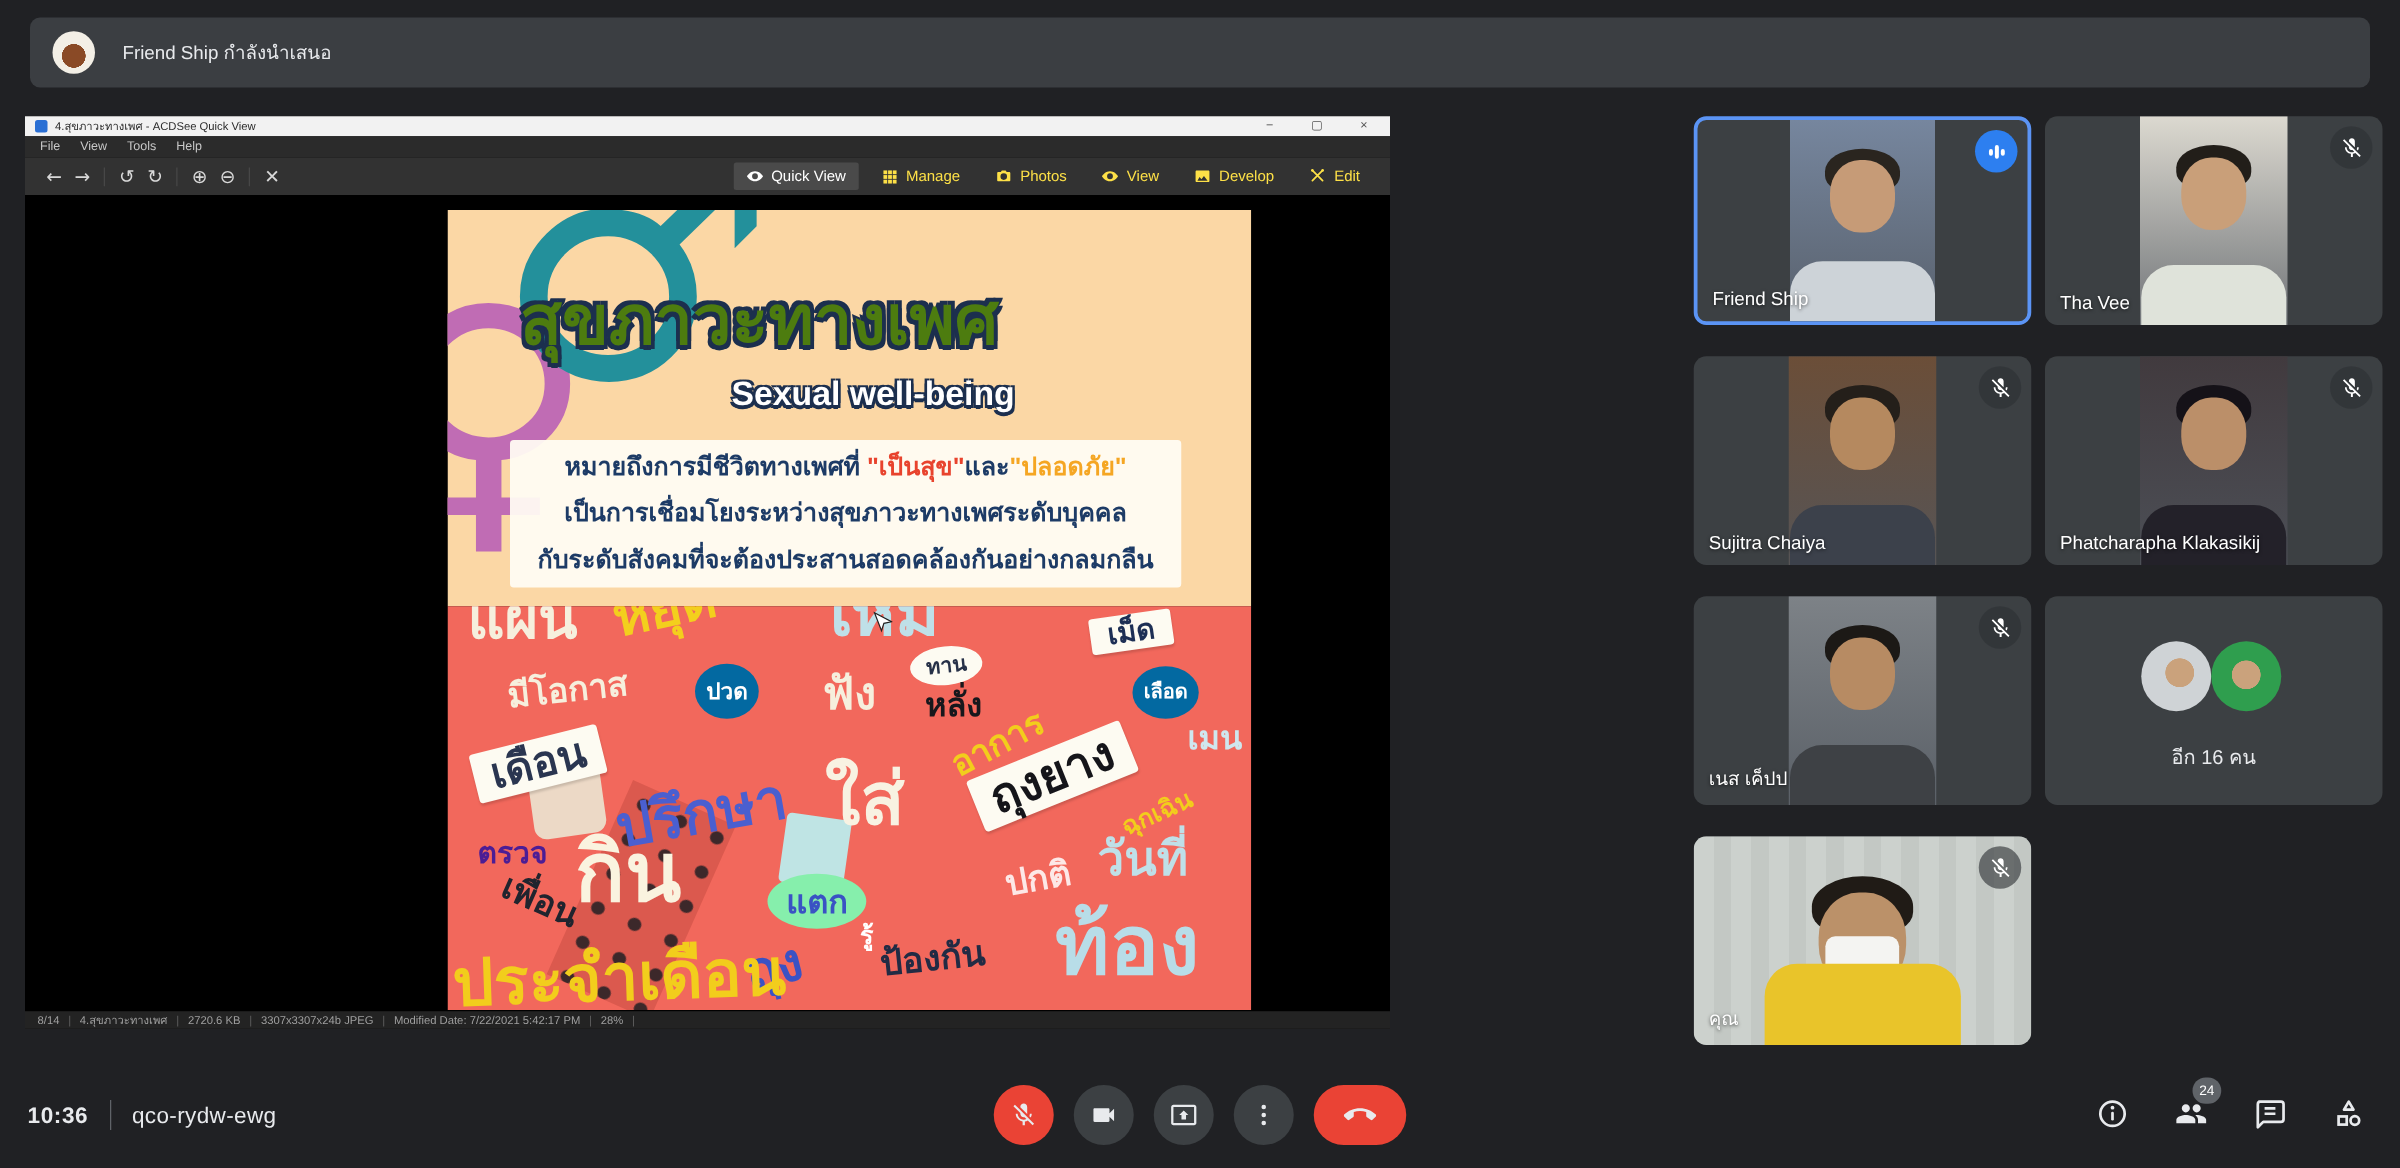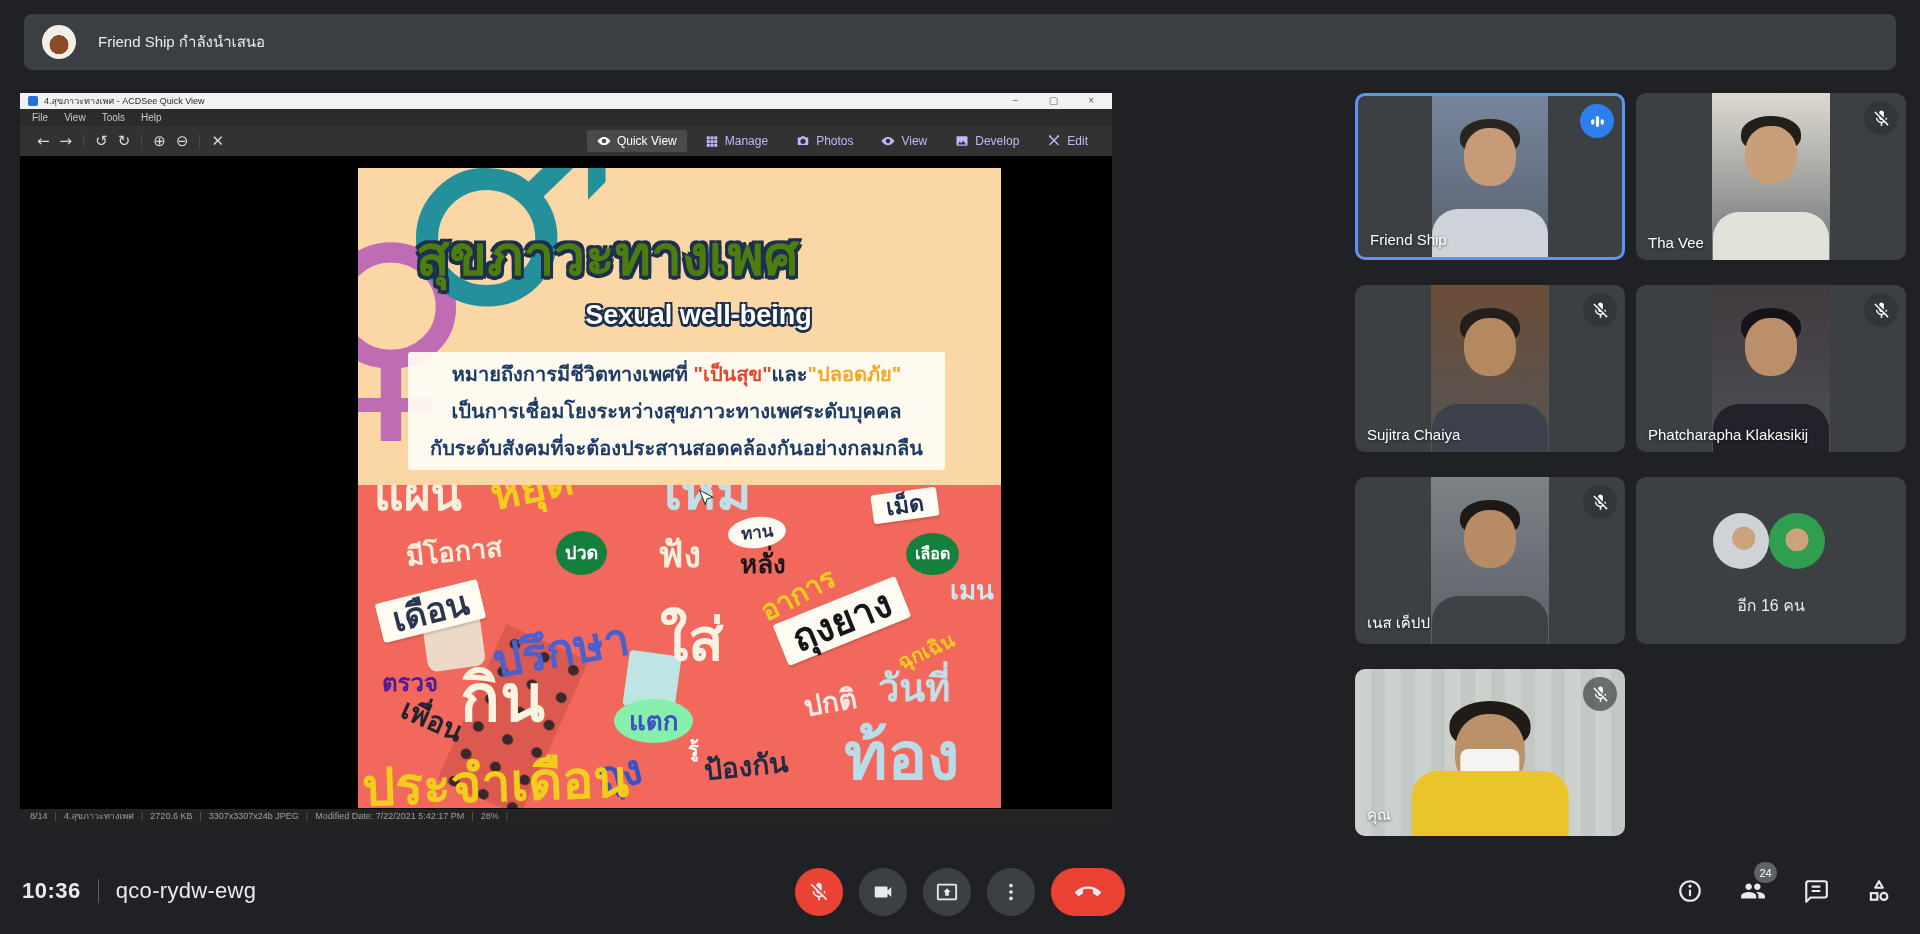--- a/index.html
+++ b/index.html
@@ -20,21 +20,21 @@
   .wtitle{font-size:9px;color:#2a2a2a;flex:1;white-space:nowrap;overflow:hidden;}
   .winbtns{display:flex;gap:30px;padding-right:10px;color:#555;font-size:10px;line-height:1;}
   .menubar{height:17px;background:#2b2b2b;display:flex;align-items:center;padding-left:4px;}
   .menu-item{font-size:10px;color:#c8c8c8;padding:0 8px;}
   .toolbar{height:30px;background:#323232;display:flex;align-items:center;}
   .navtools{display:flex;align-items:center;padding-left:6px;}
   .toolgrp{display:flex;align-items:center;padding:0 6px;border-right:1px solid #474747;}
   .toolgrp:last-child{border-right:none;}
   .tool{color:#d8d8d8;font-size:15px;padding:0 5px;font-family:"DejaVu Sans",sans-serif;line-height:1;}
   .modetabs{margin-left:auto;display:flex;align-items:center;gap:8px;padding-right:14px;}
-  .mtab{display:flex;align-items:center;gap:6px;color:#c4b5fd;font-size:12px;padding:4px 10px;border-radius:2px;}
+  .mtab{display:flex;align-items:center;gap:6px;color:#fde047;font-size:12px;padding:4px 10px;border-radius:2px;}
   .mtab.active{background:#4a4a4a;color:#fff;}
   .mtab svg{width:14px;height:14px;fill:currentColor;}
   .viewer{position:absolute;left:0;top:63px;right:0;bottom:14px;background:#000;overflow:hidden;}
   .statusbar{position:absolute;left:0;right:0;bottom:0;height:14px;background:#232323;display:flex;
              align-items:center;font-size:9px;color:#9f9f9f;padding-left:10px;white-space:nowrap;}
   .seg-sep{margin:0 7px;color:#5e5e5e;}
 
   
   .slide{position:absolute;left:338px;top:12px;width:643px;height:640px;overflow:hidden;}
   .slide-header{position:relative;height:317px;background:#fbd7a5;overflow:hidden;}
@@ -45,21 +45,21 @@
   .slide-sub{position:absolute;left:58px;right:20px;top:132px;z-index:2;text-align:center;
        font-size:27px;font-weight:bold;color:#ffffff;
        text-shadow:-2px -2px 0 #1c2f4e,2px -2px 0 #1c2f4e,-2px 2px 0 #1c2f4e,2px 2px 0 #1c2f4e,0 3px 0 #1c2f4e;}
   .defbox{position:absolute;left:50px;right:56px;top:184px;height:118px;z-index:3;
        background:rgba(255,252,243,.94);border-radius:3px;display:flex;flex-direction:column;
        justify-content:center;text-align:center;font-weight:bold;color:#1d3b66;font-size:20px;line-height:37px;}
   .hl-red{color:#e8432d;}  .hl-orange{color:#f5a623;}
   .wordcloud{position:relative;height:323px;background:#f2685c;overflow:hidden;}
   .word{position:absolute;font-weight:bold;white-space:nowrap;line-height:1;z-index:2;}
   .word.bg-ribbon{background:#fdfbf2;padding:3px 14px;border-radius:3px;box-shadow:0 2px 2px rgba(0,0,0,.15);}
-  .word.bg-red-badge{background:#15803d;border-radius:50%;padding:13px 9px;}
+  .word.bg-red-badge{background:#0369a1;border-radius:50%;padding:13px 9px;}
   .word.bg-oval{background:#fdfbf2;border-radius:50%;padding:7px 13px;}
   .word.bg-yellow-oval{background:#86efac;border-radius:50%;padding:9px 15px;}
   .decor{position:absolute;z-index:1;}
   .cursor-arrow{position:absolute;z-index:9;width:16px;height:20px;}
 
   
   .grid{position:absolute;left:1355px;top:93px;width:551px;height:743px;display:grid;
         grid-template-columns:270px 270px;grid-template-rows:repeat(4,167px);gap:25px 11px;}
   .tile{position:relative;background:#3c4043;border-radius:10px;overflow:hidden;box-sizing:border-box;}
   .tile.speaking{border:3px solid #5b94f5;padding-left:18px;}
@@ -72,21 +72,21 @@
   .pname{position:absolute;left:12px;bottom:9px;font-size:15px;color:#fff;font-weight:500;z-index:4;
          text-shadow:0 1px 3px rgba(0,0,0,.65);}
   .chip{position:absolute;top:8px;right:8px;width:34px;height:34px;border-radius:50%;z-index:4;
         background:rgba(45,48,51,.62);display:flex;align-items:center;justify-content:center;}
   .chip svg{width:19px;height:19px;fill:#fff;}
   .chip.speak{background:#2d7ff0;}
   .ovl-av{position:absolute;top:36px;width:56px;height:56px;border-radius:50%;}
   .ovl-label{position:absolute;left:0;right:0;top:116px;text-align:center;font-size:16px;color:#e8eaed;z-index:4;}
 
   
-  .bbleft{position:absolute;left:22px;bottom:30px;display:flex;align-items:center;font-size:22px;color:#e8eaed;}
+  .bbleft{position:absolute;left:22px;bottom:30px;display:flex;align-items:center;font-size:18px;color:#e8eaed;}
   .bbtime{font-weight:600;letter-spacing:.5px;}
   .bbdiv{width:1px;height:24px;background:#5f6368;margin:0 17px;}
   .bbcode{font-weight:500;letter-spacing:.3px;}
   .bbcenter{position:absolute;left:50%;transform:translateX(-50%);bottom:18px;display:flex;gap:16px;align-items:center;}
   .ctrl{width:48px;height:48px;border-radius:50%;background:#3c4043;display:flex;align-items:center;justify-content:center;}
   .ctrl svg{width:22px;height:22px;fill:#e8eaed;}
   .ctrl.danger{background:#ea4335;}
   .ctrl.pill{width:74px;border-radius:26px;background:#ea4335;}
   .ctrl.pill svg{width:26px;height:26px;}
   .bbright{position:absolute;right:28px;bottom:30px;display:flex;gap:37px;}

